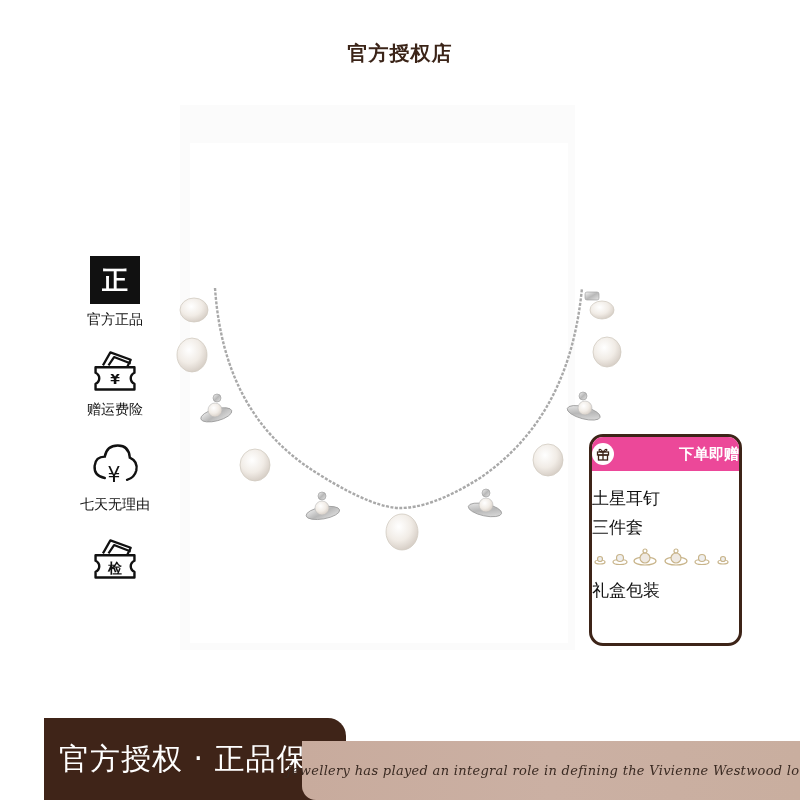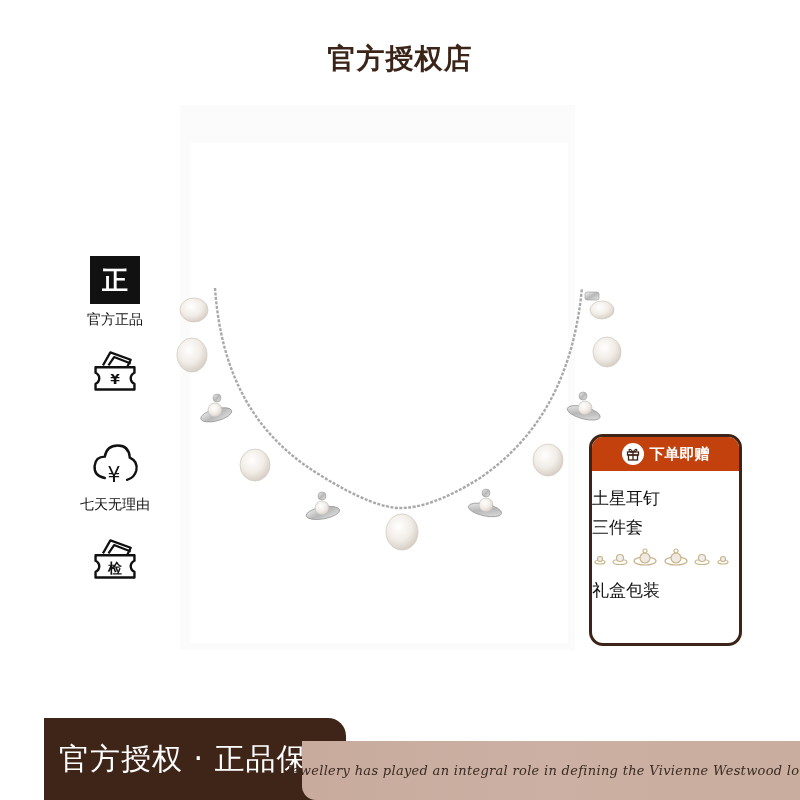--- a/index.html
+++ b/index.html
@@ -1,21 +1,21 @@
 <!DOCTYPE html>
 <html><head>
 <meta charset="utf-8">
 <style>
   * { box-sizing: border-box; margin: 0; padding: 0; }
   html, body { width: 800px; height: 800px; background: #ffffff; overflow: hidden; }
   body { position: relative; font-family: "DejaVu Sans", "Liberation Sans", sans-serif; color: #1a1a1a; }
 
   .store-title {
     position: absolute; left: 0; top: 40px; width: 800px; text-align: center;
-    font-size: 28px; font-weight: bold; color: #3b2418; letter-spacing: 1px;
+    font-size: 20px; font-weight: bold; color: #3b2418; letter-spacing: 1px;
   }
 
   .photo-bg {
     position: absolute; left: 180px; top: 105px; width: 395px; height: 545px;
     background: #fbfbfb;
   }
   .photo-inner {
     position: absolute; left: 190px; top: 143px; width: 378px; height: 500px;
     background: #ffffff;
   }
@@ -30,21 +30,21 @@
   .zheng-box {
     width: 50px; height: 48px; background: #111; color: #fff; font-size: 26px; font-weight: bold;
     display: flex; align-items: center; justify-content: center;
   }
 
   .gift-card {
     position: absolute; left: 589px; top: 434px; width: 153px; height: 212px;
     border: 3px solid #3d2418; border-radius: 14px; background: #fff; overflow: hidden;
   }
   .gift-header {
-    height: 34px; background: #c2410c; display: flex; align-items: center; justify-content: center; gap: 6px;
+    height: 34px; background: #ec4899; display: flex; align-items: center; justify-content: space-between; gap: 6px;
   }
   .gift-icon {
     width: 22px; height: 22px; border-radius: 50%; background: #fff;
     display: flex; align-items: center; justify-content: center;
   }
   .gift-header-label { color: #fff; font-size: 15px; font-weight: bold; }
   .gift-line { text-align: left; font-size: 17px; color: #111; }
   .gift-line.l1 { margin-top: 16px; }
   .gift-line.l2 { margin-top: 6px; }
   .earrings { margin: 8px auto 0; width: 140px; height: 22px; }
@@ -136,20 +136,21 @@
 
   <div class="feature" style="top:90px">
     <div class="icon">
       <svg width="54" height="50" viewBox="0 0 54 50">
         <path d="M14 20 L22 6 L44 14 L40 22" fill="none" stroke="#111" stroke-width="2.4" stroke-linejoin="round"></path>
         <path d="M20 20 L26 11 L44 18" fill="none" stroke="#111" stroke-width="2.4" stroke-linejoin="round"></path>
         <path d="M6 22 H48 V28 Q44 30 44 34 Q44 38 48 40 V46 H6 V40 Q10 38 10 34 Q10 30 6 28 Z" fill="#fff" stroke="#111" stroke-width="2.6" stroke-linejoin="round"></path>
         <text x="27" y="40" text-anchor="middle" font-size="15" font-family="DejaVu Sans, sans-serif" fill="#111" font-weight="bold">¥</text>
       </svg>
     </div>
+    <div class="label">赠运费险</div>
   </div>
 
   <div class="feature" style="top:185px">
     <div class="icon">
       <svg width="54" height="52" viewBox="0 0 54 52">
         <path d="M16 40 Q4 38 5 27 Q6 17 16 17 Q18 5 30 5 Q42 5 43 18 Q52 22 50 32 Q48 40 40 42" fill="none" stroke="#111" stroke-width="2.6" stroke-linecap="round"></path>
         <text x="26" y="44" text-anchor="middle" font-size="22" font-family="DejaVu Sans, sans-serif" fill="#111">¥</text>
       </svg>
     </div>
     <div class="label">七天无理由</div>

